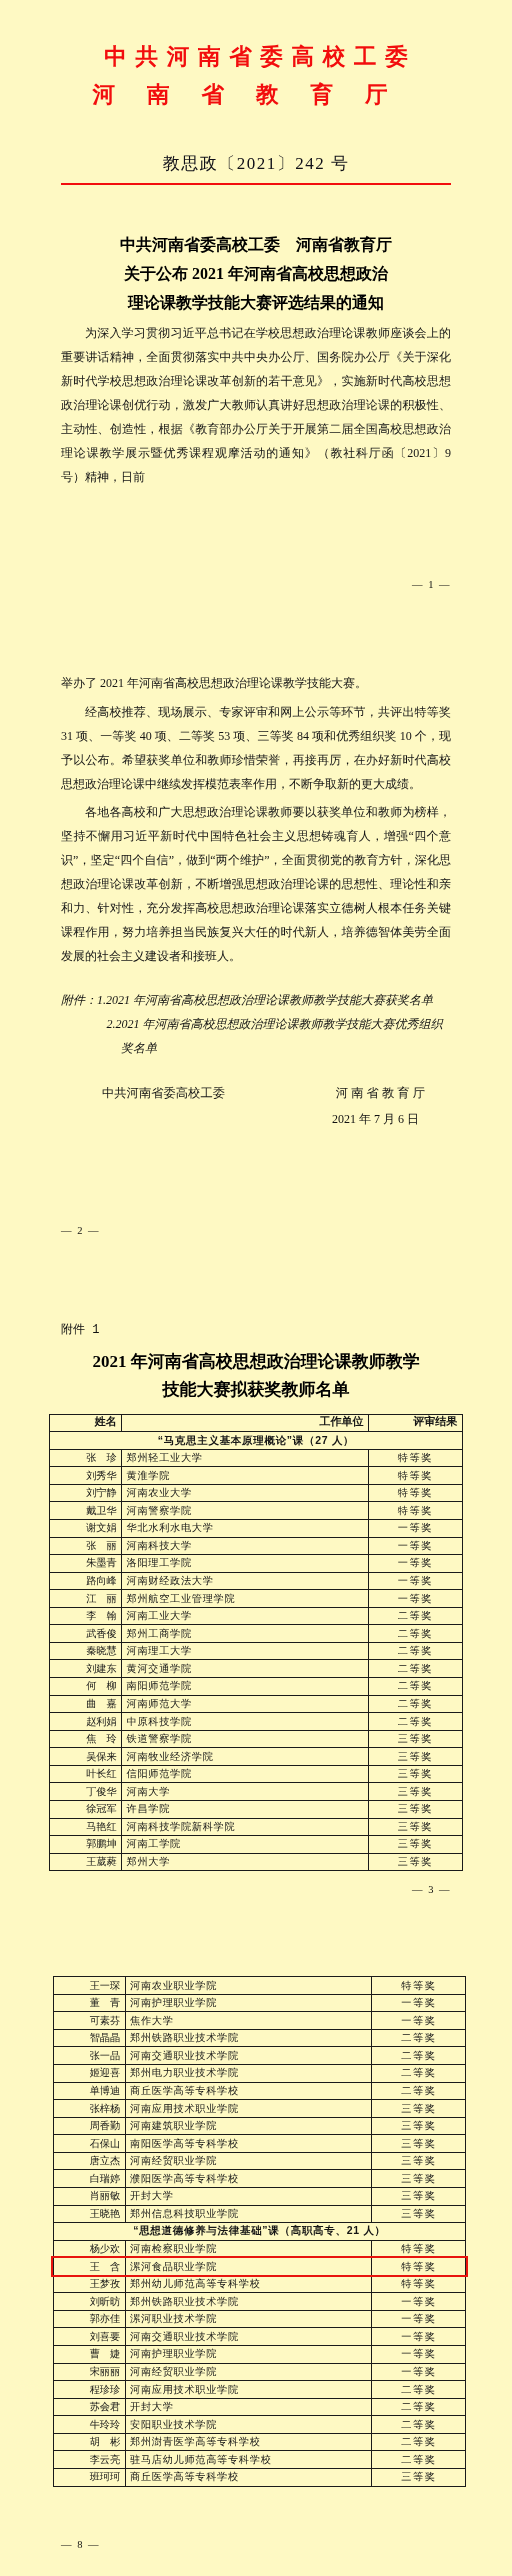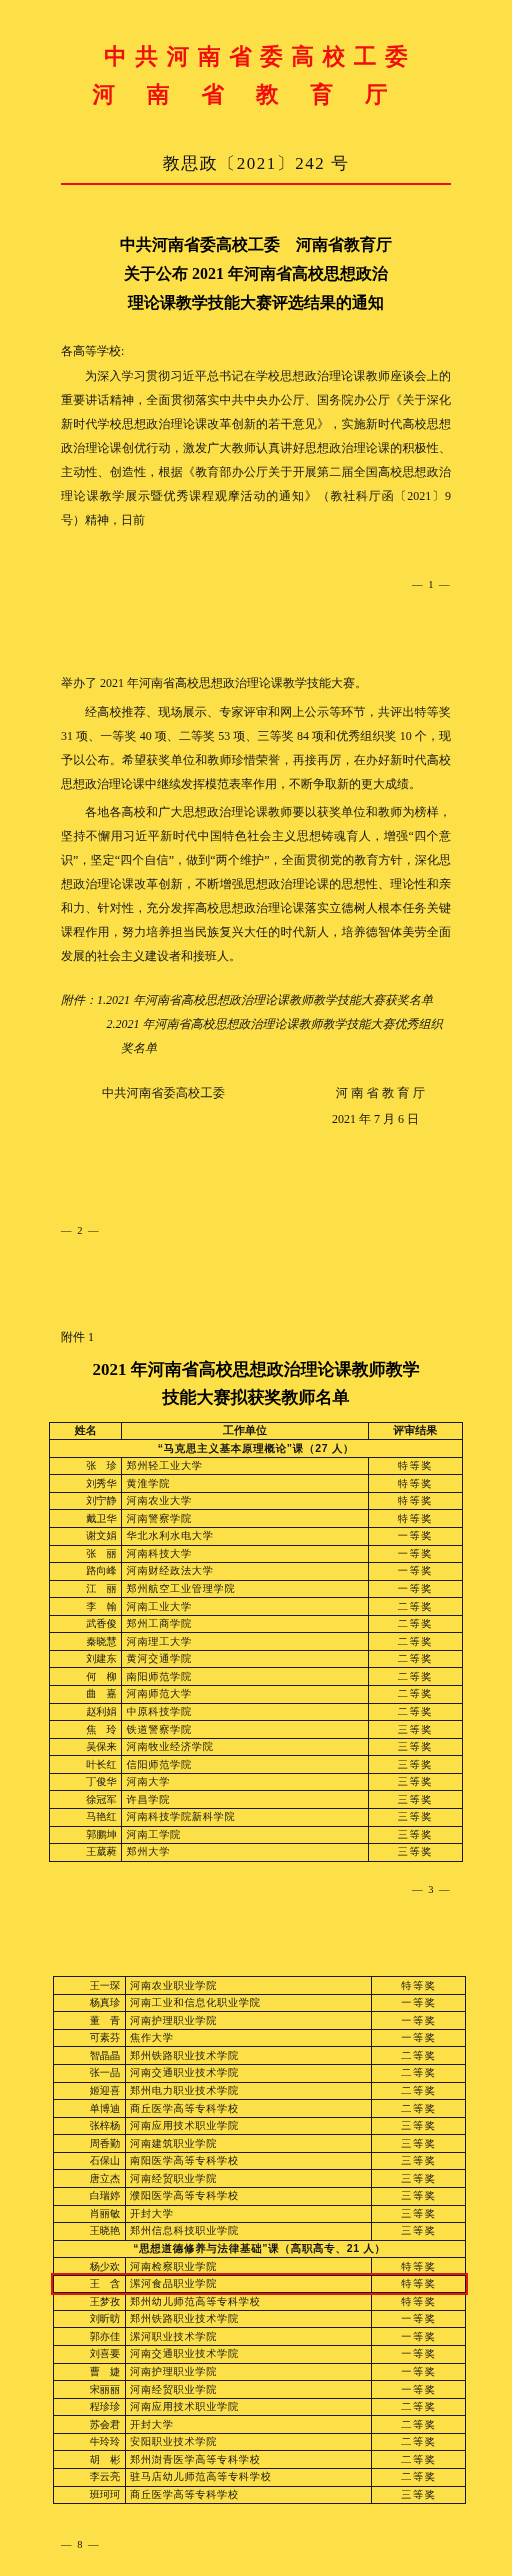--- a/index.html
+++ b/index.html
@@ -1,17 +1,17 @@
 <!DOCTYPE html>
 <html style="font-size:11.6px"><head>
 <meta charset="utf-8">
 <style>
   html,body{margin:0;padding:0;background:#ffffff;}
   body{width:512px;font-family:"Liberation Serif",serif;color:#111;}
-  .page{position:relative;width:512px;box-sizing:border-box;overflow:hidden;background:#fde047;}
+  .page{position:relative;width:512px;box-sizing:border-box;overflow:hidden;background:#fef9c3;}
   #page-1{height:631px;padding-top:44px;}
   #page-2{height:635px;padding-top:36px;}
   #page-3{height:635px;padding-top:55px;}
   #page-8{height:675px;padding-top:65px;padding-left:7px;}
 
   
   .org-line{color:#f20d0d;text-align:center;font-weight:700;font-family:"Liberation Serif",serif;}
   .org-line1{font-size:22.5px;line-height:26px;letter-spacing:8.7px;padding-left:8.7px;}
   .org-line2{font-size:22.5px;line-height:26px;letter-spacing:32px;margin-top:11.6px;}
   .doc-number{margin-top:44px;text-align:center;font-size:17px;color:#101018;letter-spacing:1.5px;}
@@ -31,50 +31,49 @@
   .signature-date{margin:8.7px 93px 0 0;text-align:right;font-size:12px;}
 
   .page-number{position:absolute;font-size:10.5px;letter-spacing:1.5px;color:#111;}
   .pn-right{right:61px;}
   .pn-left{left:61px;}
   #pn1{bottom:41px;}
   #pn2{bottom:30.5px;}
   #pn3{bottom:5.8px;}
   #pn8{bottom:26px;}
 
-  .attach-tag{margin:8px 61px;font-size:12px;font-family:Liberation Serif, serif;color:#101010;}
+  .attach-tag{margin:0 61px;font-size:12px;font-family:Liberation Mono, monospace;color:#101010;}
   .attach-title{margin-top:10.2px;text-align:center;font-weight:700;font-size:17px;line-height:27.6px;color:#000;}
 
   table.award{border-collapse:collapse;table-layout:fixed;width:401px;margin:10.2px auto 0 auto;font-size:10.2px;color:#151515;}
   table.award td,table.award th{border:0.7px solid #1a1a1a;padding:0.7px 4.4px;height:15.2px;line-height:13.8px;overflow:hidden;white-space:nowrap;}
   table.award{border:1.5px solid #111;}
   th.td-name{width:62px;}
   th.td-unit{width:237px;}
   th.td-award{width:84px;}
-  table.award th{font-family:Liberation Serif, serif;font-weight:700;font-size:11px;text-align:center;}
+  table.award th{font-family:Liberation Mono, monospace;font-weight:700;font-size:11px;text-align:right;}
   td.td-name{width:62px;text-align:right;}
   td.td-unit{width:237px;text-align:left;padding-left:7.3px;letter-spacing:0.7px;}
   td.td-award{width:84px;text-align:center;letter-spacing:1.5px;}
   td.section-cell{text-align:center;font-family:"Liberation Sans",sans-serif;font-weight:700;font-size:10.5px;letter-spacing:0.7px;}
   tr.hl{outline:2.2px solid #e8140e;outline-offset:-0.7px;}
 </style>
 </head>
 <body>
 
 <div class="page" id="page-1">
   <div class="org-line org-line1">中共河南省委高校工委</div>
   <div class="org-line org-line2">河南省教育厅</div>
   <div class="doc-number">教思政〔2021〕242 号</div>
   <div class="red-rule"></div>
   <div class="doc-title">
     <div>中共河南省委高校工委　河南省教育厅</div>
     <div>关于公布 2021 年河南省高校思想政治</div>
     <div>理论课教学技能大赛评选结果的通知</div>
   </div>
-  <div class="salutation">各高等学校:</div>
   <div class="para">为深入学习贯彻习近平总书记在学校思想政治理论课教师座谈会上的重要讲话精神，全面贯彻落实中共中央办公厅、国务院办公厅《关于深化新时代学校思想政治理论课改革创新的若干意见》，实施新时代高校思想政治理论课创优行动，激发广大教师认真讲好思想政治理论课的积极性、主动性、创造性，根据《教育部办公厅关于开展第二届全国高校思想政治理论课教学展示暨优秀课程观摩活动的通知》（教社科厅函〔2021〕9 号）精神，日前</div>
   <div class="page-number pn-right" id="pn1">— 1 —</div>
 </div>
 
 <div class="page" id="page-2">
   <div class="para no-indent">举办了 2021 年河南省高校思想政治理论课教学技能大赛。</div>
   <div class="para">经高校推荐、现场展示、专家评审和网上公示等环节，共评出特等奖 31 项、一等奖 40 项、二等奖 53 项、三等奖 84 项和优秀组织奖 10 个，现予以公布。希望获奖单位和教师珍惜荣誉，再接再厉，在办好新时代高校思想政治理论课中继续发挥模范表率作用，不断争取新的更大成绩。</div>
   <div class="para">各地各高校和广大思想政治理论课教师要以获奖单位和教师为榜样，坚持不懈用习近平新时代中国特色社会主义思想铸魂育人，增强“四个意识”，坚定“四个自信”，做到“两个维护”，全面贯彻党的教育方针，深化思想政治理论课改革创新，不断增强思想政治理论课的思想性、理论性和亲和力、针对性，充分发挥高校思想政治理论课落实立德树人根本任务关键课程作用，努力培养担当民族复兴大任的时代新人，培养德智体美劳全面发展的社会主义建设者和接班人。</div>
   <div class="attach-note">
     <div class="attach-item1">附件：1.2021 年河南省高校思想政治理论课教师教学技能大赛获奖名单</div>
@@ -132,20 +131,25 @@
           <td class="td-name">谢文娟</td>
           <td class="td-unit">华北水利水电大学</td>
           <td class="td-award">一等奖</td>
         </tr>
         <tr>
           <td class="td-name">张　丽</td>
           <td class="td-unit">河南科技大学</td>
           <td class="td-award">一等奖</td>
         </tr>
         <tr>
+          <td class="td-name">朱墨青</td>
+          <td class="td-unit">洛阳理工学院</td>
+          <td class="td-award">一等奖</td>
+        </tr>
+        <tr>
           <td class="td-name">路向峰</td>
           <td class="td-unit">河南财经政法大学</td>
           <td class="td-award">一等奖</td>
         </tr>
         <tr>
           <td class="td-name">江　丽</td>
           <td class="td-unit">郑州航空工业管理学院</td>
           <td class="td-award">一等奖</td>
         </tr>
         <tr>
@@ -230,25 +234,20 @@
 
 <div class="page" id="page-8">
   <table class="award">
     <tbody>
         <tr>
           <td class="td-name">王一琛</td>
           <td class="td-unit">河南农业职业学院</td>
           <td class="td-award">特等奖</td>
         </tr>
         <tr>
-          <td class="td-name">杨真珍</td>
-          <td class="td-unit">河南工业和信息化职业学院</td>
-          <td class="td-award">一等奖</td>
-        </tr>
-        <tr>
           <td class="td-name">董　青</td>
           <td class="td-unit">河南护理职业学院</td>
           <td class="td-award">一等奖</td>
         </tr>
         <tr>
           <td class="td-name">可素芬</td>
           <td class="td-unit">焦作大学</td>
           <td class="td-award">一等奖</td>
         </tr>
         <tr>

